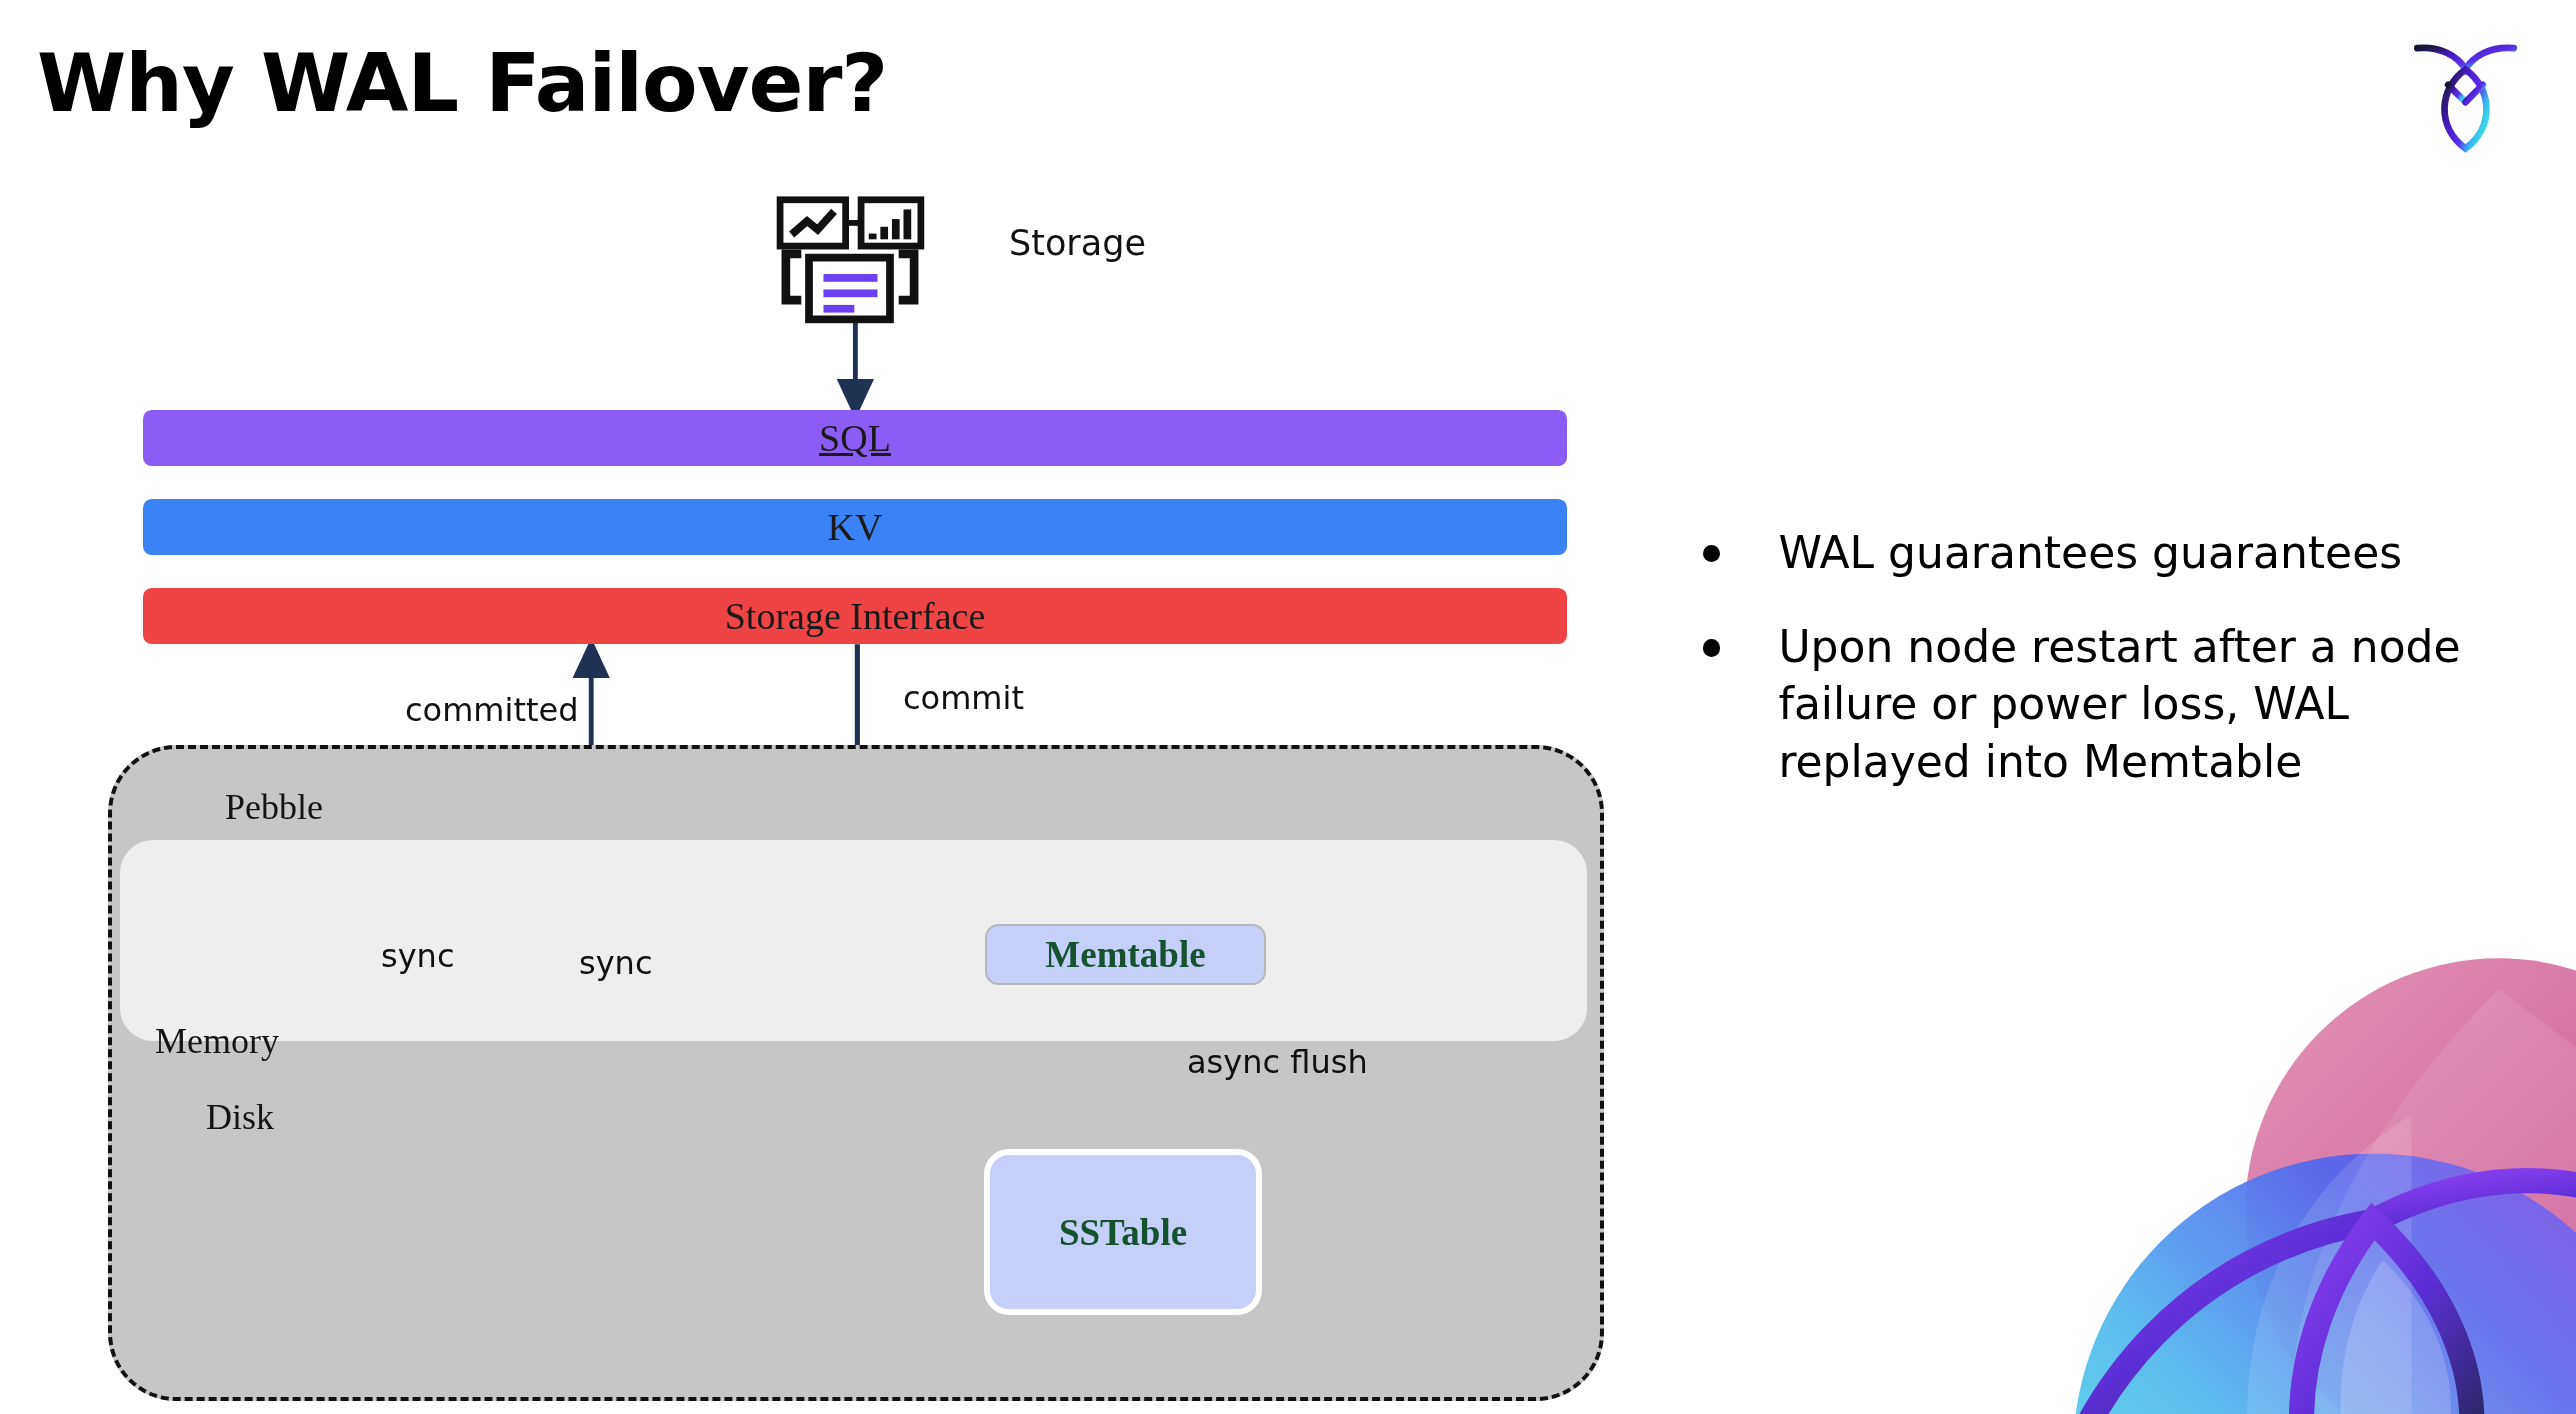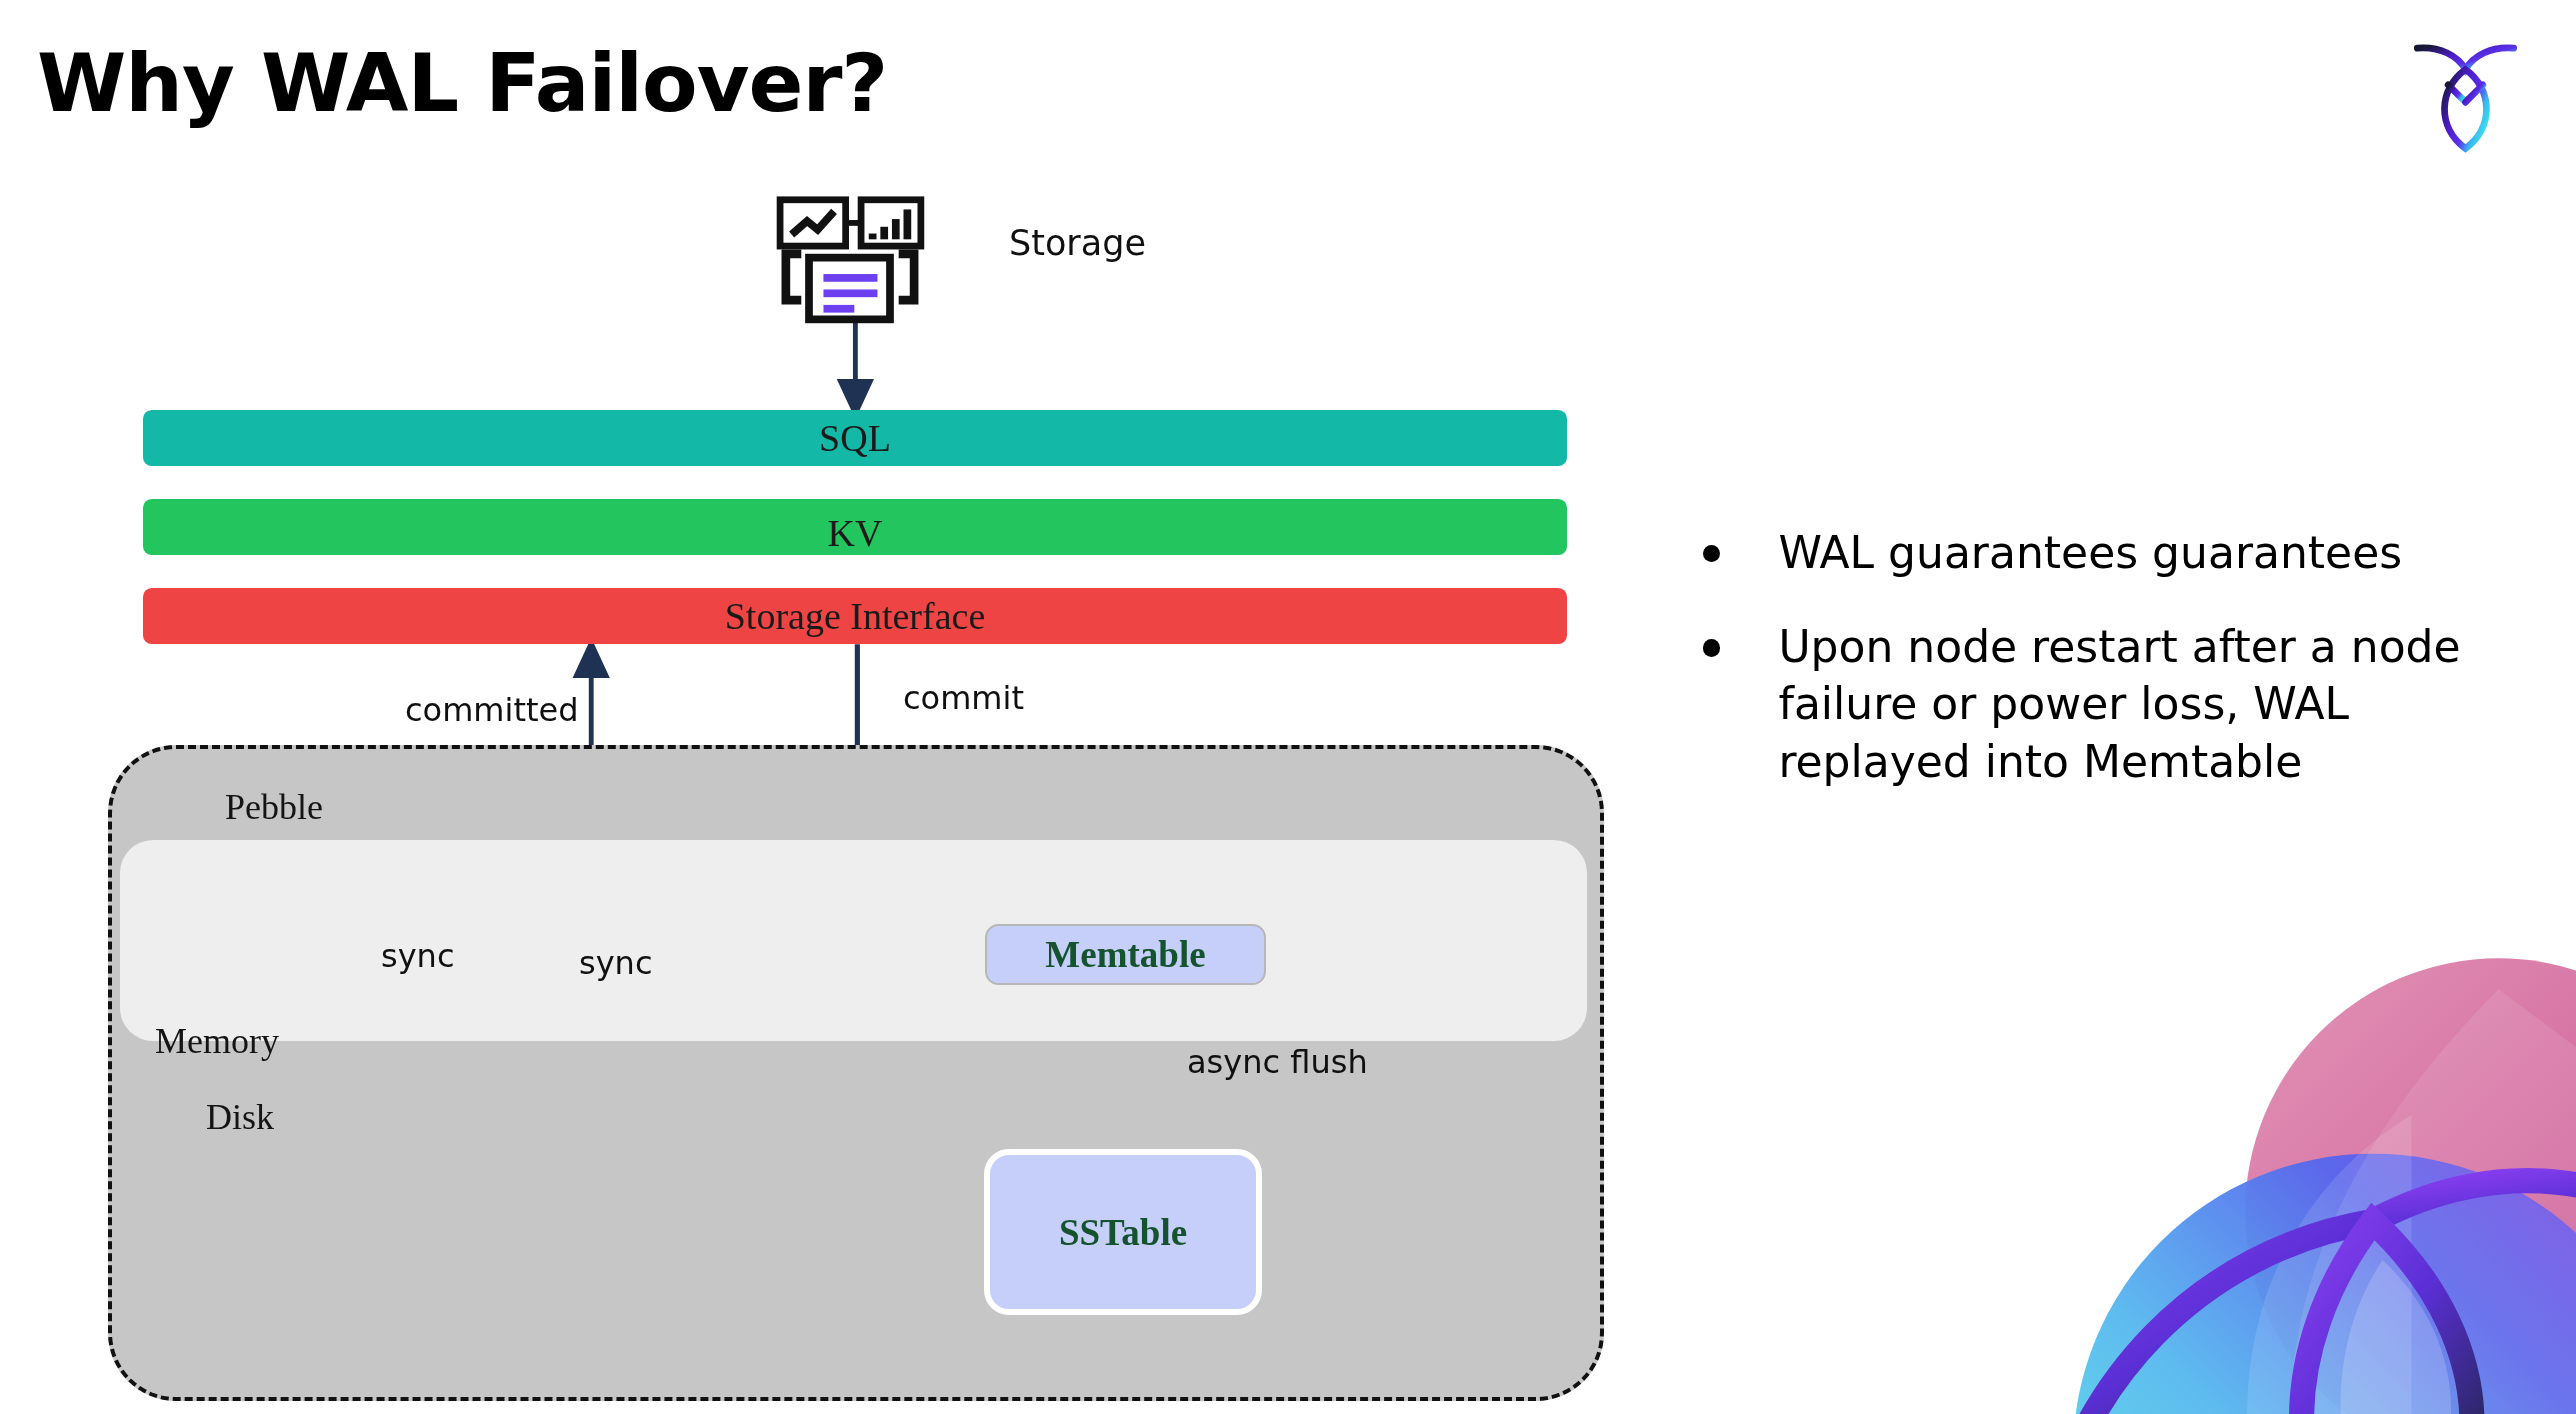--- a/index.html
+++ b/index.html
@@ -289,24 +289,24 @@
       <rect x="38" y="66" width="84" height="64" fill="#ffffff" stroke="#111111" stroke-width="8"></rect>
       <g fill="#6c3ff0">
         <rect x="53" y="83" width="56" height="8"></rect>
         <rect x="53" y="99" width="56" height="8"></rect>
         <rect x="53" y="115" width="32" height="8"></rect>
       </g>
     </svg>
   </div>
   <div id="client-label">Storage</div>
 
-  <div class="stack-bar" id="bar-sql" style="background:#14b8a6;">
+  <div class="stack-bar" id="bar-sql" style="background:#8b5cf6;text-decoration:underline;">
     <span>SQL</span>
   </div>
-  <div class="stack-bar" id="bar-kv" style="background:#22c55e;align-items:flex-end;">
+  <div class="stack-bar" id="bar-kv" style="background:#3b82f6;">
     <span>KV</span>
   </div>
   <div class="stack-bar" id="bar-si" style="background:#ef4444;">
     <span>Storage Interface</span>
   </div>
 
   <div id="pebble-box"></div>
   <div id="memory-box"></div>
   <div id="pebble-label">Pebble</div>
   <div id="memory-label">Memory</div>

